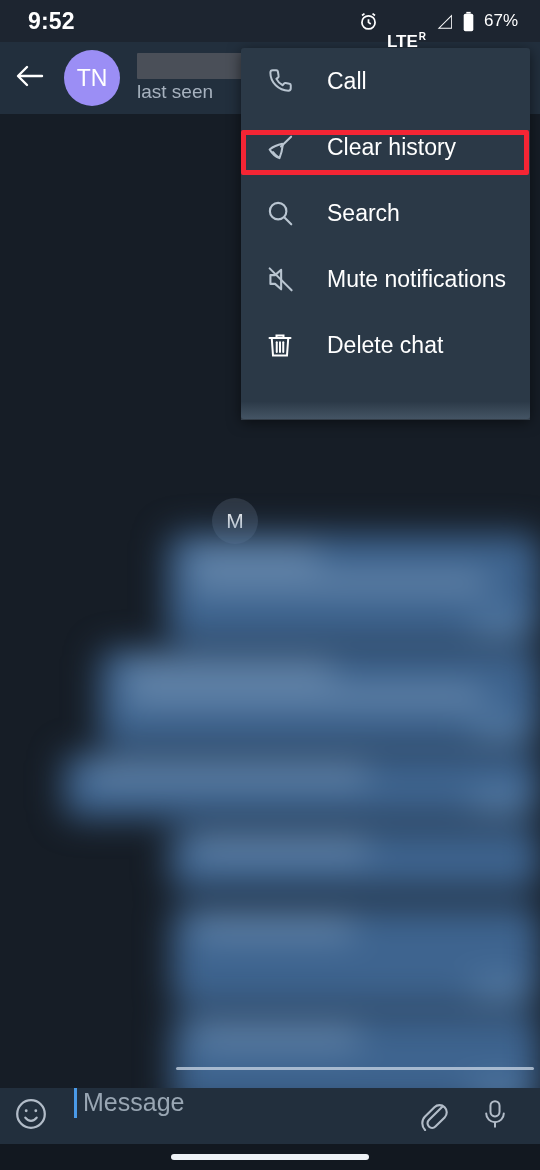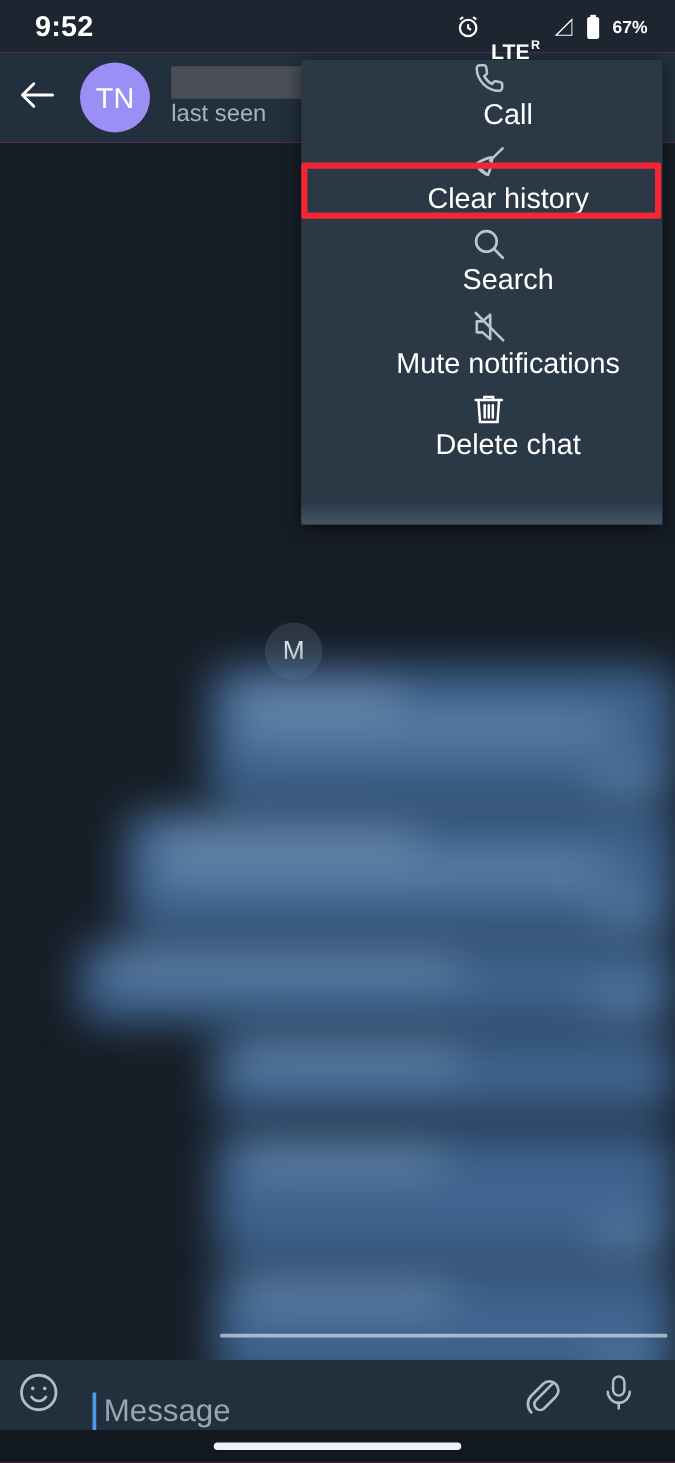--- a/index.html
+++ b/index.html
@@ -51,22 +51,22 @@
     align-items: flex-start;
     color: #fff;
     font-size: 17px;
     font-weight: bold;
     line-height: 1;
     margin-top: 40px;
   }
   #lte-sup { font-size: 10px; line-height: 1; position: relative; top: -1px; margin-left: 1px;}
   #battery-pct {
     color:#fff;
-    font-size: 14px;
-    font-weight: bold;
+    font-size: 17px;
+    font-weight: normal;
     margin-left: 1px;
   }
 
   
   #chat-header {
     position: absolute;
     top: 42px; left: 0;
     width: 540px;
     height: 72px;
     background: #222f3d;
@@ -184,21 +184,20 @@
     box-shadow: 0 3px 14px rgba(0,0,0,.55);
     z-index: 30;
     overflow: hidden;
     height: 371px;
   }
   .menu-item {
     height: 66px;
     display: flex;
     align-items: center;
     padding-left: 24px;
-    flex-direction: column;
   }
   .menu-item .mi-icon {
     width: 44px;
     flex: 0 0 auto;
     display: flex;
     align-items: center;
     justify-content: flex-start;
   }
   .menu-item .mi-label {
     color: #ffffff;
@@ -233,21 +232,21 @@
     width: 540px; height: 56px;
     background: #222f3d;
     display: flex;
     align-items: center;
     z-index: 25;
   }
   #emoji-btn { width: 62px; display:flex; justify-content:center; align-items:center; }
   #msg-field {
     flex: 1 1 auto;
     display: flex;
-    align-items: flex-end;
+    align-items: flex-start;
     height: 100%;
     position: relative;
     padding-left: 12px;
   }
   #caret {
     width: 3px; height: 30px;
     background: #4a9ae8;
     flex: 0 0 auto;
   }
   #msg-placeholder {

